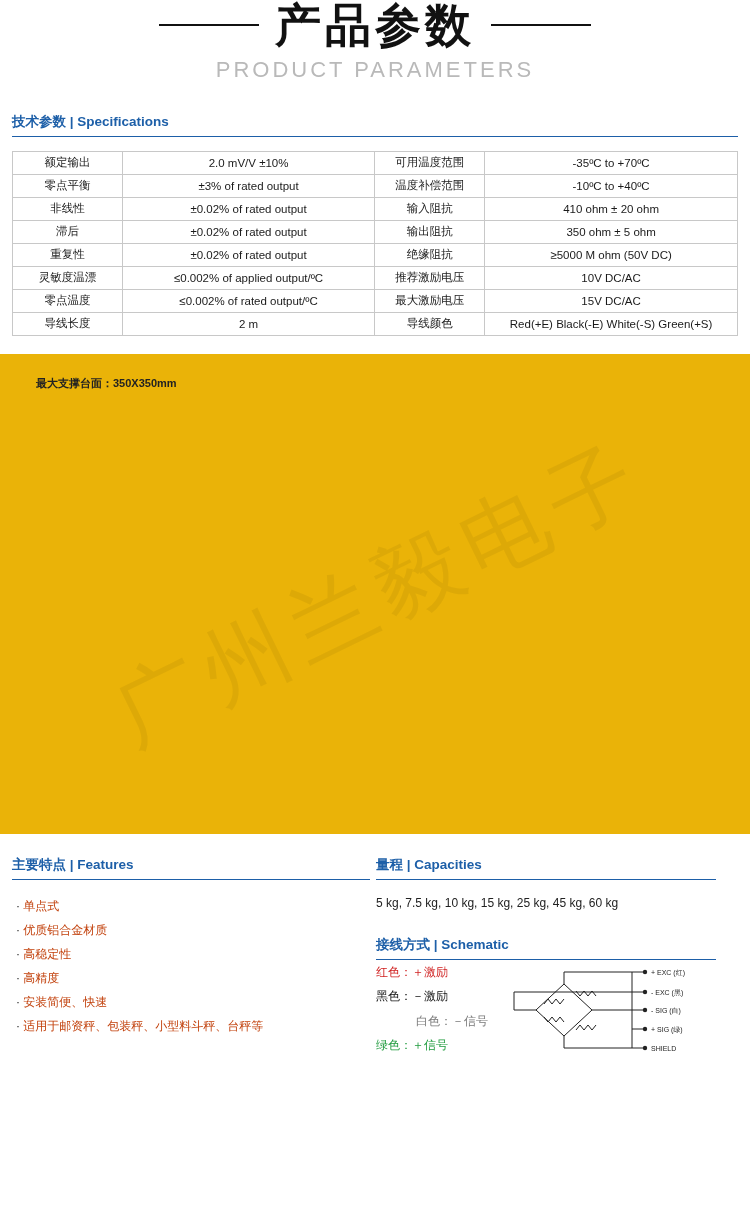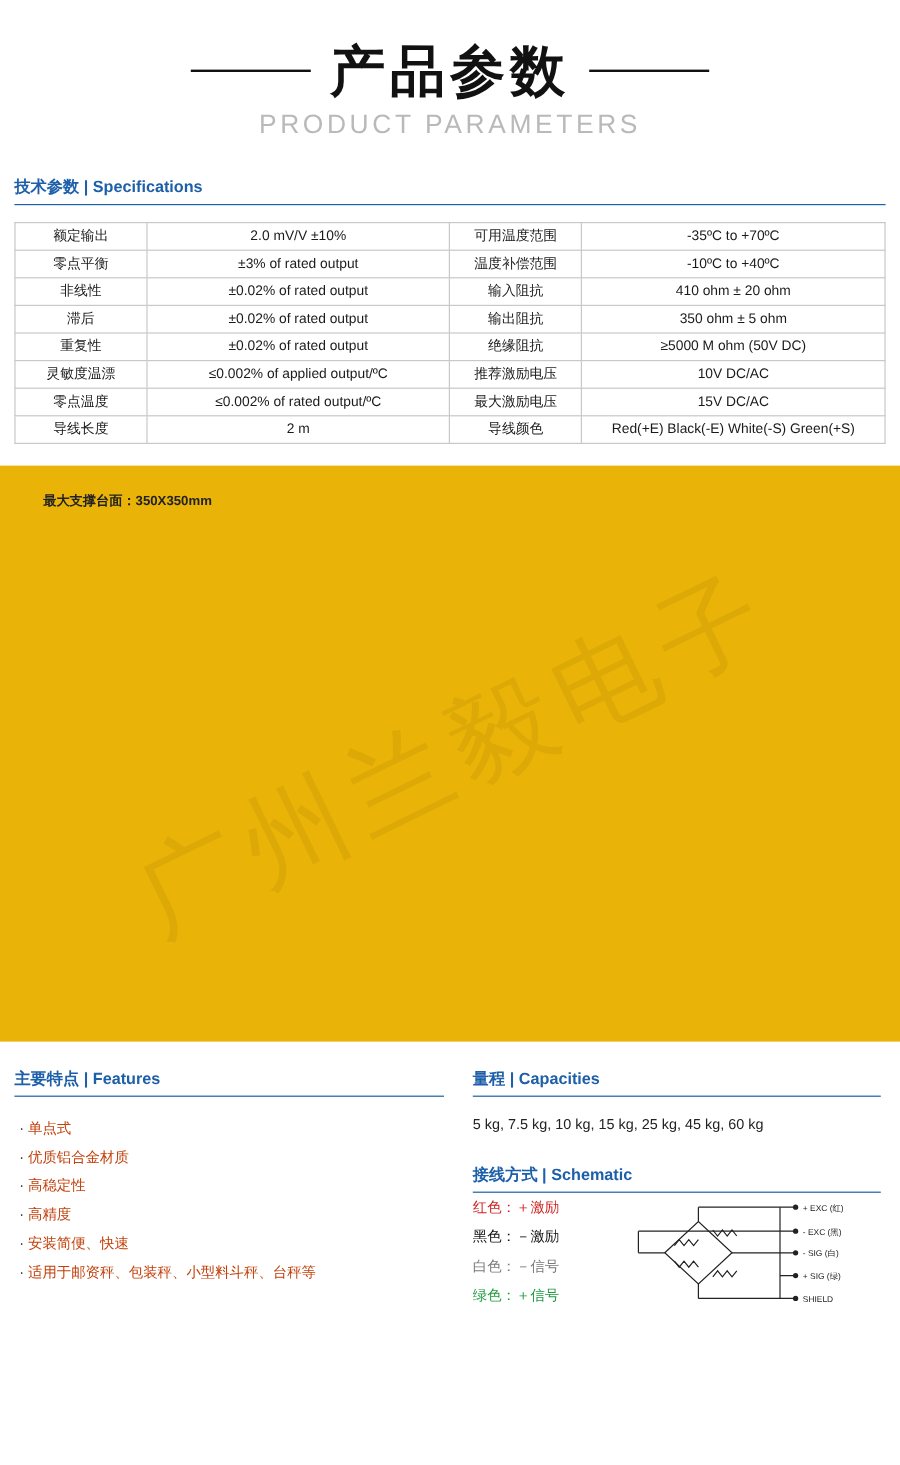--- a/index.html
+++ b/index.html
@@ -9,21 +9,20 @@
     height: 1221px;
     background: #ffffff;
     font-family: "Liberation Sans", sans-serif;
     color: #1a1a1a;
     position: relative;
     overflow: hidden;
   }
 
   
   .header {
-    padding-top: 34px;
     text-align: center;
     position: relative;
   }
   .header-title-row {
     display: flex;
     align-items: center;
     justify-content: center;
     gap: 16px;
   }
   .rule {
@@ -110,21 +109,21 @@
     align-items: center;
     justify-content: center;
     white-space: nowrap;
   }
   .dwg-svg { position: absolute; left: 0; top: 0; }
 
   
   .bottom {
     display: flex;
     padding: 22px 12px 0 12px;
-    gap: 24px;
+    gap: 6px;
   }
   .col-left { width: 358px; }
   .col-right { width: 340px; }
   .feat-list {
     margin: 14px 0 0 4px;
     padding: 0;
     list-style: none;
     font-size: 12px;
     line-height: 2.0;
     color: #c2410c;
@@ -140,21 +139,21 @@
     display: flex;
     gap: 6px;
   }
   .wire-list {
     font-size: 12px;
     line-height: 2.05;
     width: 112px;
   }
   .w-red { color: #cf1f1f; }
   .w-black { color: #111; }
-  .w-white { color: #7a7a7a; }
+  .w-white { color: #7a7a7a; text-align: right; }
   .w-green { color: #1f9b3d; }
   .sch-svg { margin-top: 2px; }
 </style>
 </head>
 <body>
 
 <div class="header">
   <div class="header-title-row">
     <div class="rule"></div>
     <div class="header-cn">产品参数</div>

